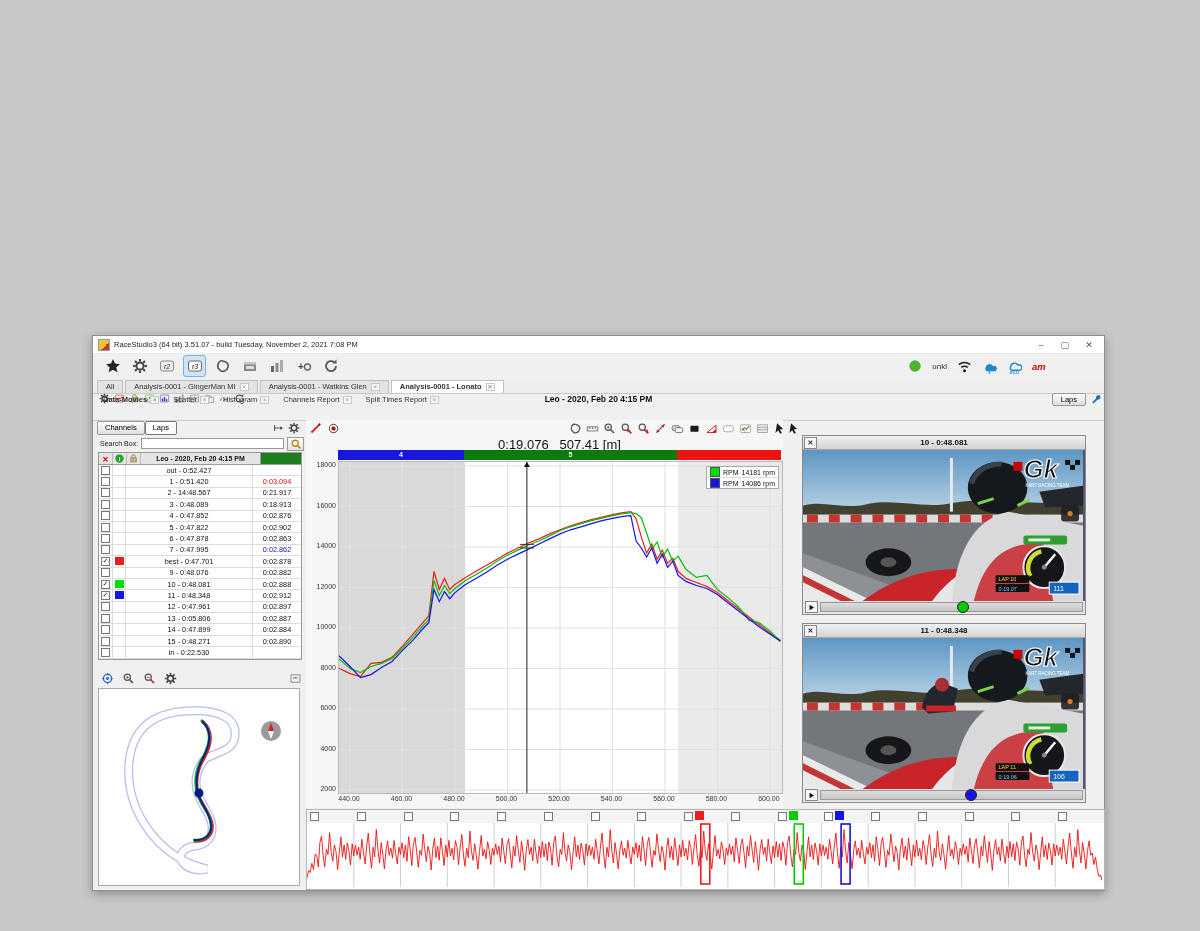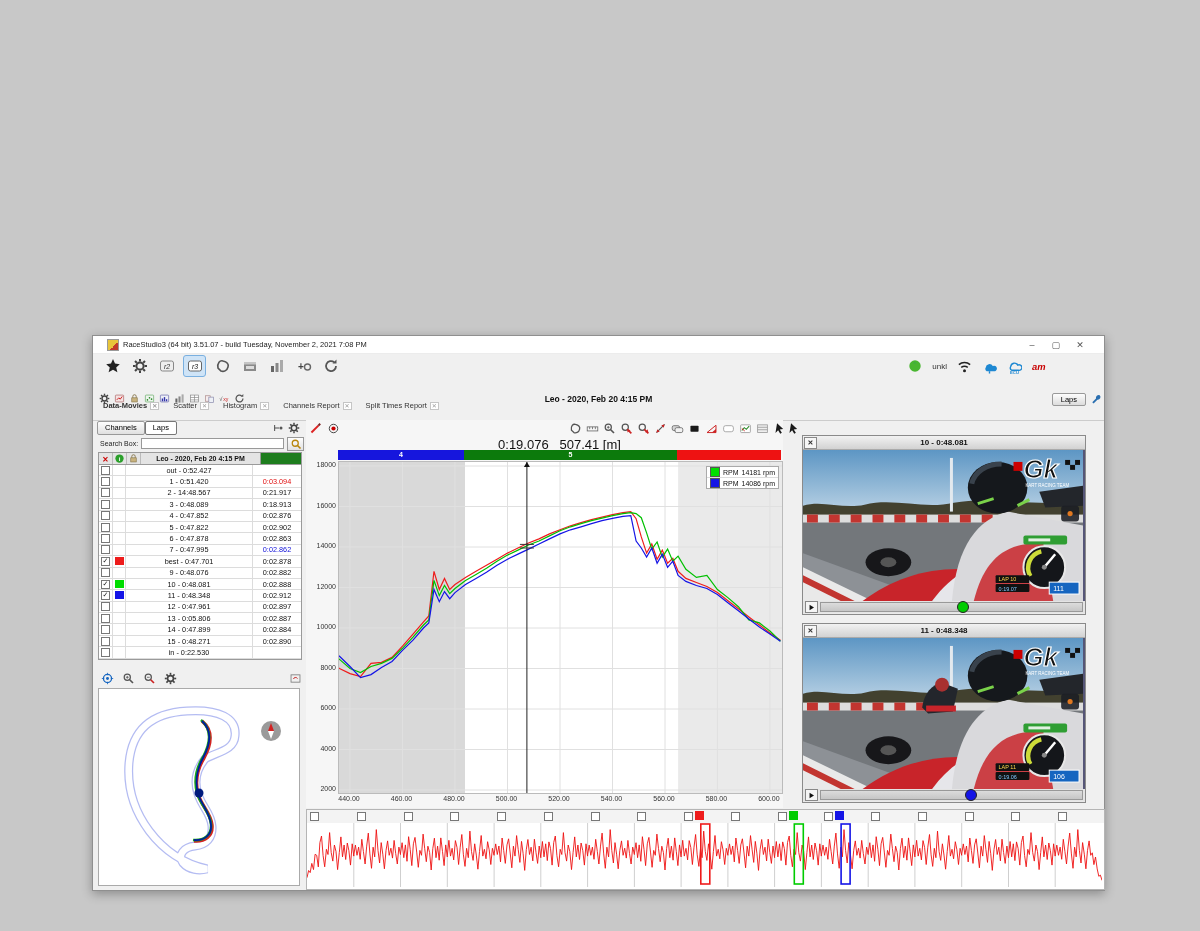--- a/index.html
+++ b/index.html
@@ -1,37 +1,37 @@
 <!DOCTYPE html>
 <html><head>
 <meta charset="utf-8">
 <style>
   html,body{margin:0;padding:0}
   body{width:1200px;height:931px;background:#c8c8c8;font-family:"Liberation Sans",sans-serif;position:relative;overflow:hidden}
   #win{position:absolute;left:92px;top:335px;width:1011px;height:554px;background:#f0f0f0;border:1px solid #8f8f8f;box-shadow:0 3px 10px rgba(0,0,0,.3)}
-  #titlebar{position:absolute;left:0;top:0;right:0;height:17px;background:#fff;display:flex;align-items:center;gap:4px;padding:0 14px;border-bottom:1px solid #ececec}
+  #titlebar{position:absolute;left:0;top:0;right:0;height:17px;background:#fff;display:flex;align-items:center;gap:4px;padding:0 5px;border-bottom:1px solid #ececec}
   #appicon{width:10px;height:10px;background:linear-gradient(135deg,#e8c53a 60%,#c23a2a 60%);border:1px solid #999}
   #title{font-size:7.5px;color:#222;flex:1}
   .wbtn{width:20px;text-align:center;font-size:9px;color:#555}
   #toolbar{position:absolute;left:0;top:17px;right:0;height:26px;display:flex;align-items:center;gap:6px;padding:0 9px}
   .tbtn{width:21px;height:20px;display:flex;align-items:center;justify-content:center;border-radius:3px}
   .tbtn.active{background:#cfe4f7;border:1px solid #7ab0e0}
   #statusIcons{margin-left:auto;display:flex;align-items:center;gap:10px;padding-right:48px}
   #acct{font-size:8px;color:#333}
   #tabbar{position:absolute;left:0;top:43px;right:0;height:14px;display:flex;align-items:flex-end;gap:2px;padding:0 4px;border-bottom:1px solid #c9c9c9;background:#eeeeee}
   .tab{font-size:7.5px;padding:1px 8px 2px;background:#e3e3e3;border:1px solid #c0c0c0;border-bottom:none;color:#333;display:flex;gap:4px;align-items:center;white-space:nowrap}
   .tab.active{background:#fff;font-weight:bold}
   .tx{font-size:6px;color:#999;border:1px solid #c5c5c5;padding:0 1px;line-height:6px;background:#fff}
   #headrow{position:absolute;left:0;top:57px;right:0;height:13px}
   #viewicons{position:absolute;left:6px;top:0;display:flex;gap:4px;align-items:center}
   #sessionTitle{position:absolute;left:0;right:0;text-align:center;top:1px;font-size:8.5px;font-weight:bold;color:#111}
   #lapsBtn{position:absolute;right:18px;top:0;font-size:7.5px;padding:1px 8px;border:1px solid #999;background:linear-gradient(#fdfdfd,#dcdcdc);border-radius:2px}
   #wrenchIc{position:absolute;right:2px;top:0}
   #subtabs{position:absolute;left:0;top:70px;right:0;height:14px;display:flex;align-items:flex-end;gap:2px;padding:0 4px;border-bottom:1px solid #cccccc}
-  .subtab{font-size:7.5px;padding:1px 6px 10px;color:#333;display:flex;gap:3px;align-items:center;white-space:nowrap}
+  .subtab{font-size:7.5px;padding:1px 6px 16px;color:#333;display:flex;gap:3px;align-items:center;white-space:nowrap}
   .subtab.active{font-weight:bold}
   #leftpanel{position:absolute;left:4px;top:84px;width:207px;height:466px}
   #lpTabs{position:absolute;left:0;top:0;height:16px;display:flex;gap:0;align-items:center;width:100%}
   .lpbtn{font-size:7.5px;padding:1px 7px 2px;border:1px solid #999;background:linear-gradient(#fdfdfd,#e0e0e0);border-radius:2px}
   .lpbtn.active{background:#fff;border-color:#777}
   #lpIcons{margin-left:auto;display:flex;gap:4px;padding-right:4px}
   #searchRow{position:absolute;left:0;top:17px;height:13px;width:100%;display:flex;align-items:center;gap:3px}
   #searchLabel{font-size:7px;color:#222;padding-left:3px}
   #searchInput{flex:1;height:9px;font-size:7px;border:1px solid #999;padding:0 2px;background:#fff}
   #searchBtn{width:15px;height:12px;border:1px solid #999;background:linear-gradient(#fefefe,#e2e2e2);display:flex;align-items:center;justify-content:center}
@@ -184,20 +184,37 @@
           </svg>
         </span>
         <span class="icn">
           <svg width="15" height="15" viewBox="0 0 16 16">
             <text x="0" y="12" font-size="10" font-style="italic" font-weight="bold" fill="#c80000">am</text>
           </svg>
         </span>
       </span>
   </div>
 
+  <div id="tabbar">
+      <div class="tab">
+        <span>All</span>
+      </div>
+      <div class="tab">
+        <span>Analysis-0001 - GingerMan MI</span>
+        <span class="tx">✕</span>
+      </div>
+      <div class="tab">
+        <span>Analysis-0001 - Watkins Glen</span>
+        <span class="tx">✕</span>
+      </div>
+      <div class="tab active">
+        <span>Analysis-0001 - Lonato</span>
+        <span class="tx">✕</span>
+      </div>
+    </div>
 
   <div id="headrow">
     <span id="viewicons">
         <span class="icn">
           <svg width="11" height="11" viewBox="0 0 16 16">
             <circle cx="8" cy="8" r="3.6" fill="none" stroke="#444" stroke-width="2"></circle>
             <g stroke="#444" stroke-width="2">
               <line x1="8" y1="1" x2="8" y2="3.5"></line>
               <line x1="8" y1="12.5" x2="8" y2="15"></line>
               <line x1="1" y1="8" x2="3.5" y2="8"></line>

